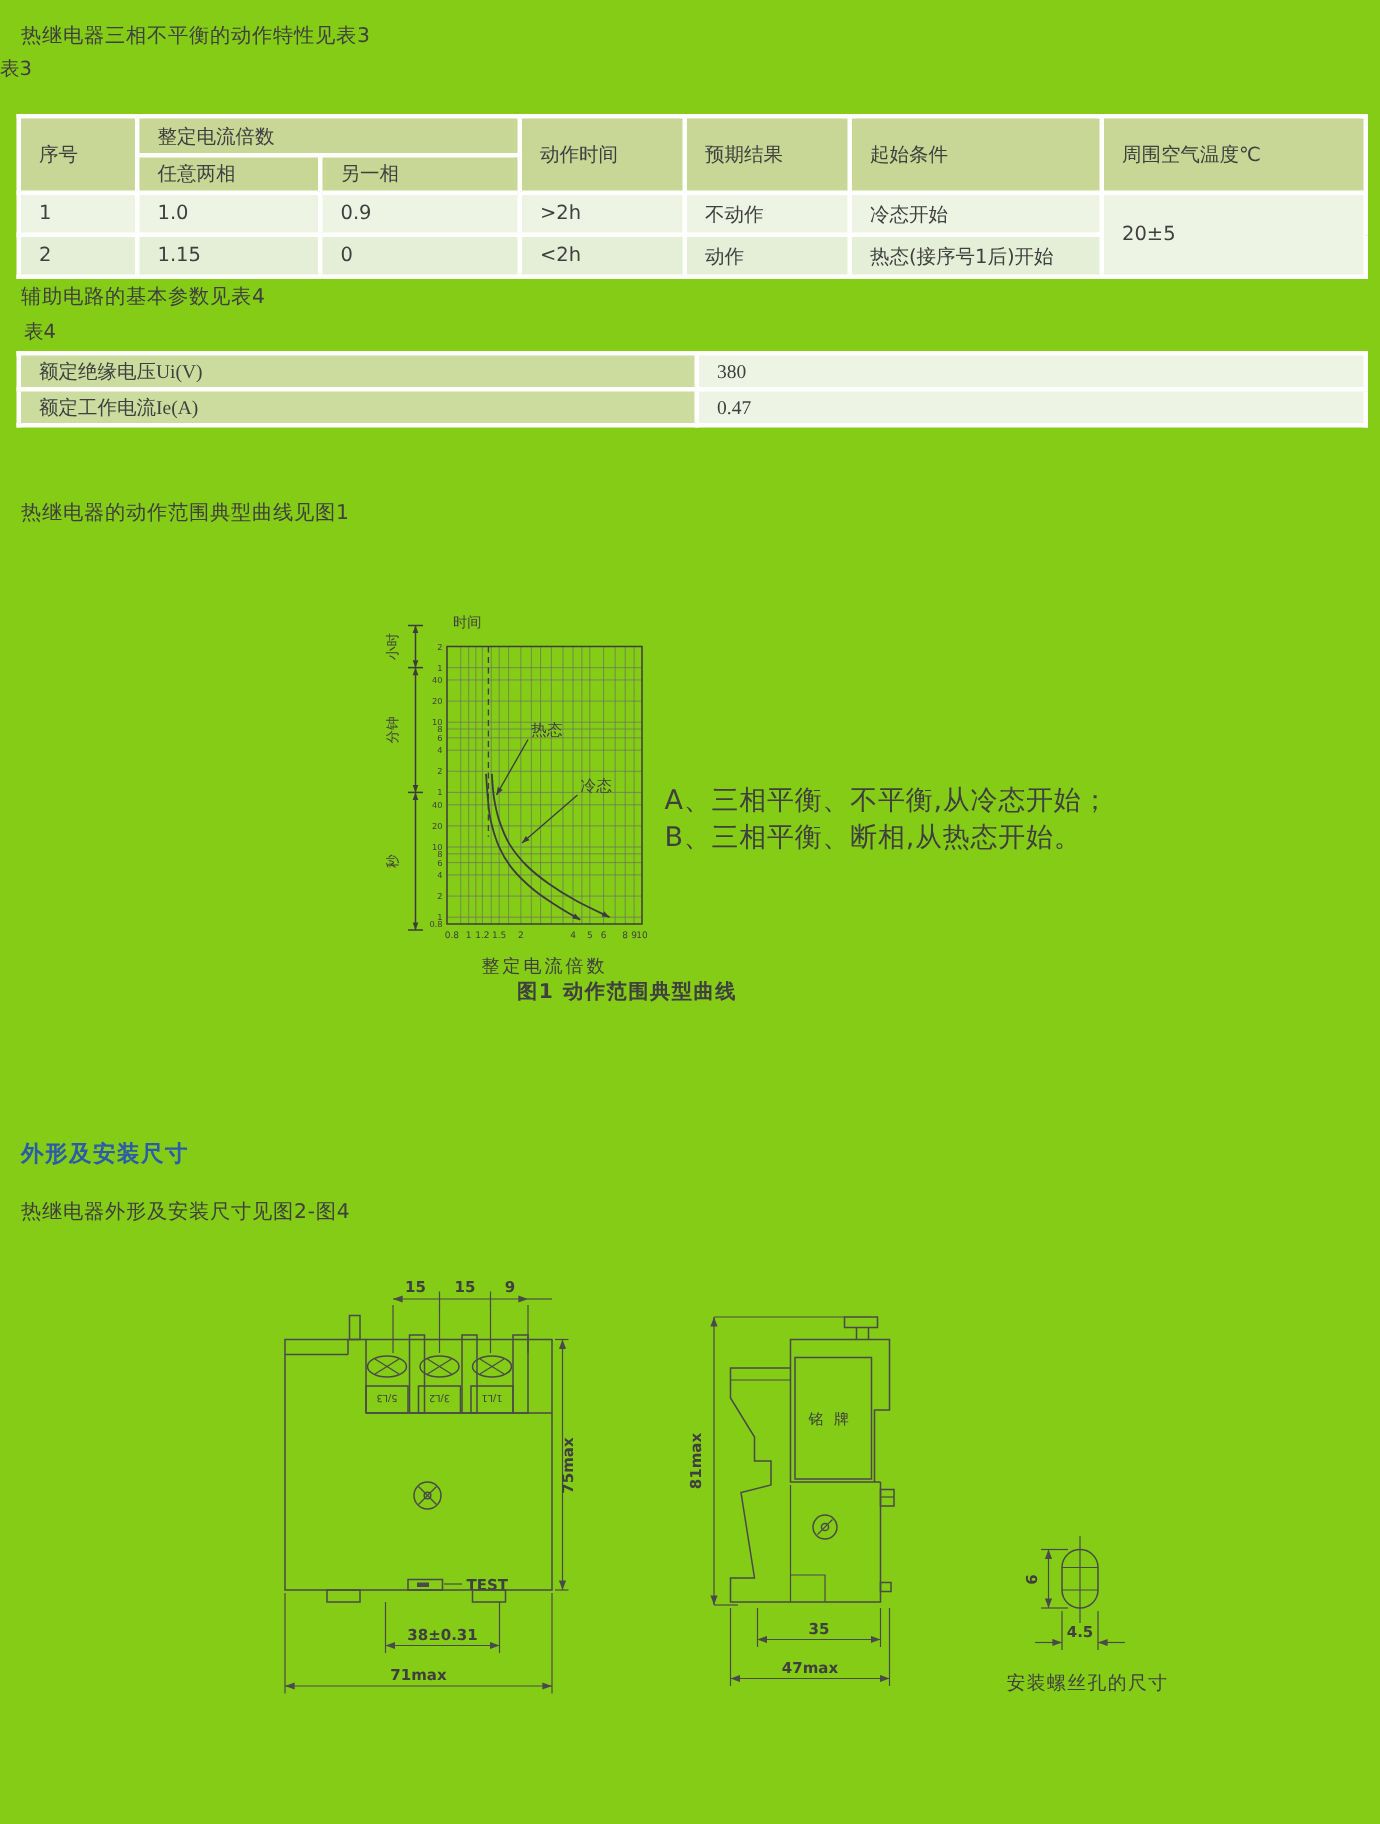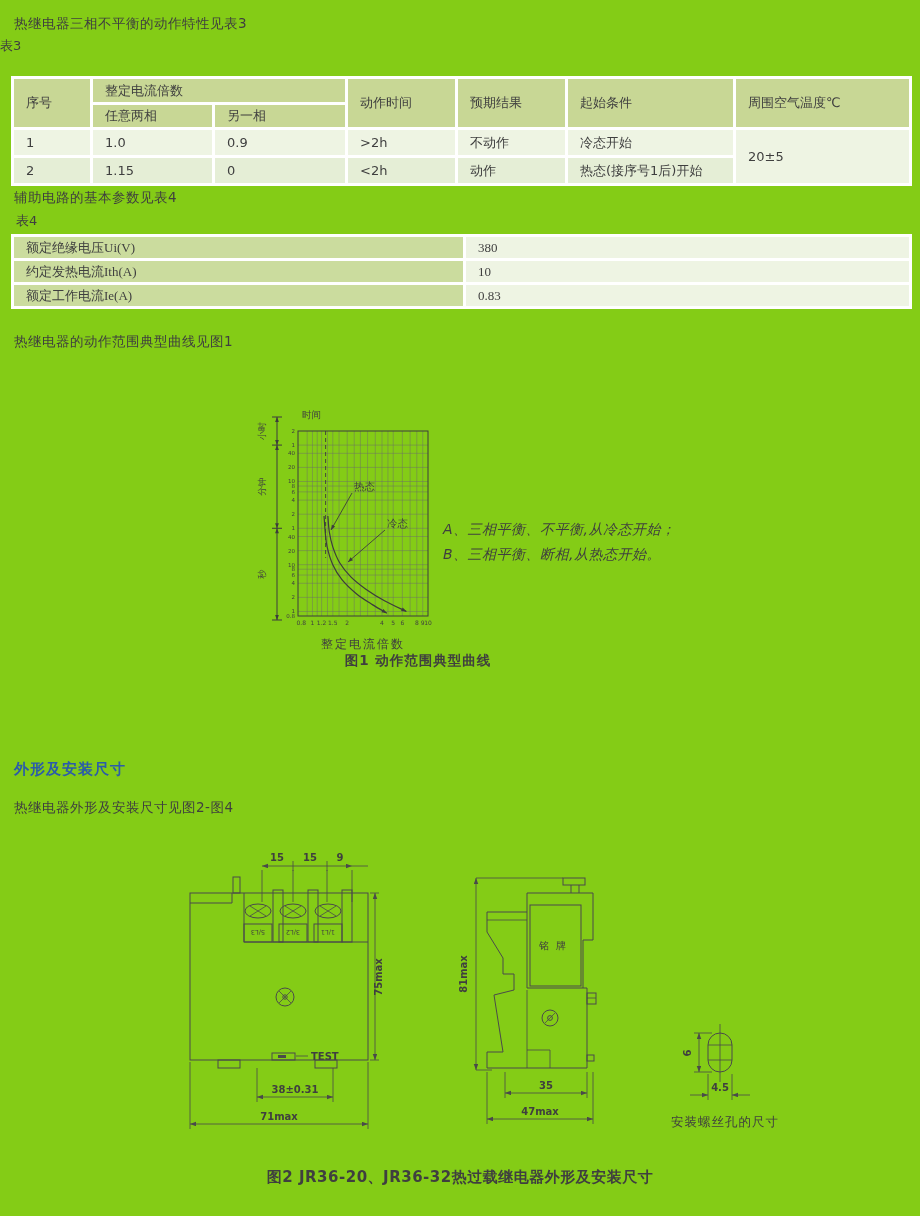--- a/index.html
+++ b/index.html
@@ -9,21 +9,21 @@
   .para{font-size:13.5px;letter-spacing:.5px;}
   .tag{width:906px;font-size:13px;}
   table.grid{border-collapse:collapse;table-layout:fixed;font-size:13px;color:#3f3f3f;}
   table.grid td{border:3px solid #ffffff;padding:0 0 0 12px;vertical-align:middle;}
   .hdr td{background:#c8d795;}
   .row1 td{background:#eef4e3;}
   .row2 td{background:#e5eed6;}
   .t4lab{background:#cbdc9e;}
   .t4val{background:#eef4e3;}
   .blue-h{font-size:15px;font-weight:bold;color:#2b5ca9;letter-spacing:1px;}
-  .annot{font-size:14px;letter-spacing:.5px;font-style:italic;}
+  .annot{font-size:18px;letter-spacing:.5px;}
   .xcap{font-size:12px;letter-spacing:2px;text-align:center;}
   .figcap{font-size:13.5px;text-align:center;letter-spacing:1px;font-weight:bold;}
   .fig2cap{width:920px;text-align:center;font-size:15px;font-weight:bold;letter-spacing:.5px;}
   svg{overflow:visible;}
   svg text{fill:#3f3f3f;font-family:"DejaVu Sans","Liberation Sans",sans-serif;}
   .dline{stroke:#4a4a4a;stroke-width:1;fill:none;}
   .dthin{stroke:#4a4a4a;stroke-width:.8;fill:none;}
   .dimtxt{font-size:10px;font-weight:bold;}
   .smtxt{font-size:6.5px;}
 </style>
@@ -85,26 +85,22 @@
     <colgroup>
         <col style="width:452px">
         <col style="width:446px">
       </colgroup>
     <tbody>
         <tr style="height:24px;">
       <td class="t4lab">额定绝缘电压Ui(V)</td>
       <td class="t4val">380</td>
     </tr>
     <tr style="height:24px;">
-      <td class="t4lab">约定发热电流Ith(A)</td>
-      <td class="t4val">10</td>
-    </tr>
-    <tr style="height:24px;">
       <td class="t4lab">额定工作电流Ie(A)</td>
-      <td class="t4val">0.83</td>
+      <td class="t4val">0.47</td>
     </tr>
   </tbody>
     </table>
 
   <div class="abs para" style="left:14px;top:333px;">热继电器的动作范围典型曲线见图1</div>
 
   <svg class="abs" id="fig1" width="480" height="280" viewBox="0 0 480 280" style="left:253px;top:400px;">
       <line x1="54.15033117023457" y1="31" x2="54.15033117023457" y2="216" stroke="#6b6b6b" stroke-width="0.45"></line>
       <line x1="59.43815136817928" y1="31" x2="59.43815136817928" y2="216" stroke="#6b6b6b" stroke-width="0.45"></line>
       <line x1="64.2215665848987" y1="31" x2="64.2215665848987" y2="216" stroke="#6b6b6b" stroke-width="0.45"></line>
@@ -352,15 +348,14 @@
     <text class="dimtxt" x="41" y="41" text-anchor="middle" transform="rotate(-90 41 41)">6</text>
 
     <line class="dthin" x1="58" y1="62" x2="58" y2="88"></line>
     <line class="dthin" x1="82" y1="62" x2="82" y2="88"></line>
     <line class="dthin" x1="40" y1="83" x2="58" y2="83" marker-end="url(#aH)"></line>
     <line class="dthin" x1="100" y1="83" x2="82" y2="83" marker-end="url(#aH)"></line>
     <text class="dimtxt" x="70" y="79" text-anchor="middle">4.5</text>
     <text x="75" y="114" text-anchor="middle" style="font-size:12.5px;letter-spacing:1px;">安装螺丝孔的尺寸</text>
   </svg>
 
-  <div class="abs fig2cap" style="left:0;top:1168px;">图2 JR36-20、JR36-32热过载继电器外形及安装尺寸</div>
 
 </div>
 
 </body></html>

